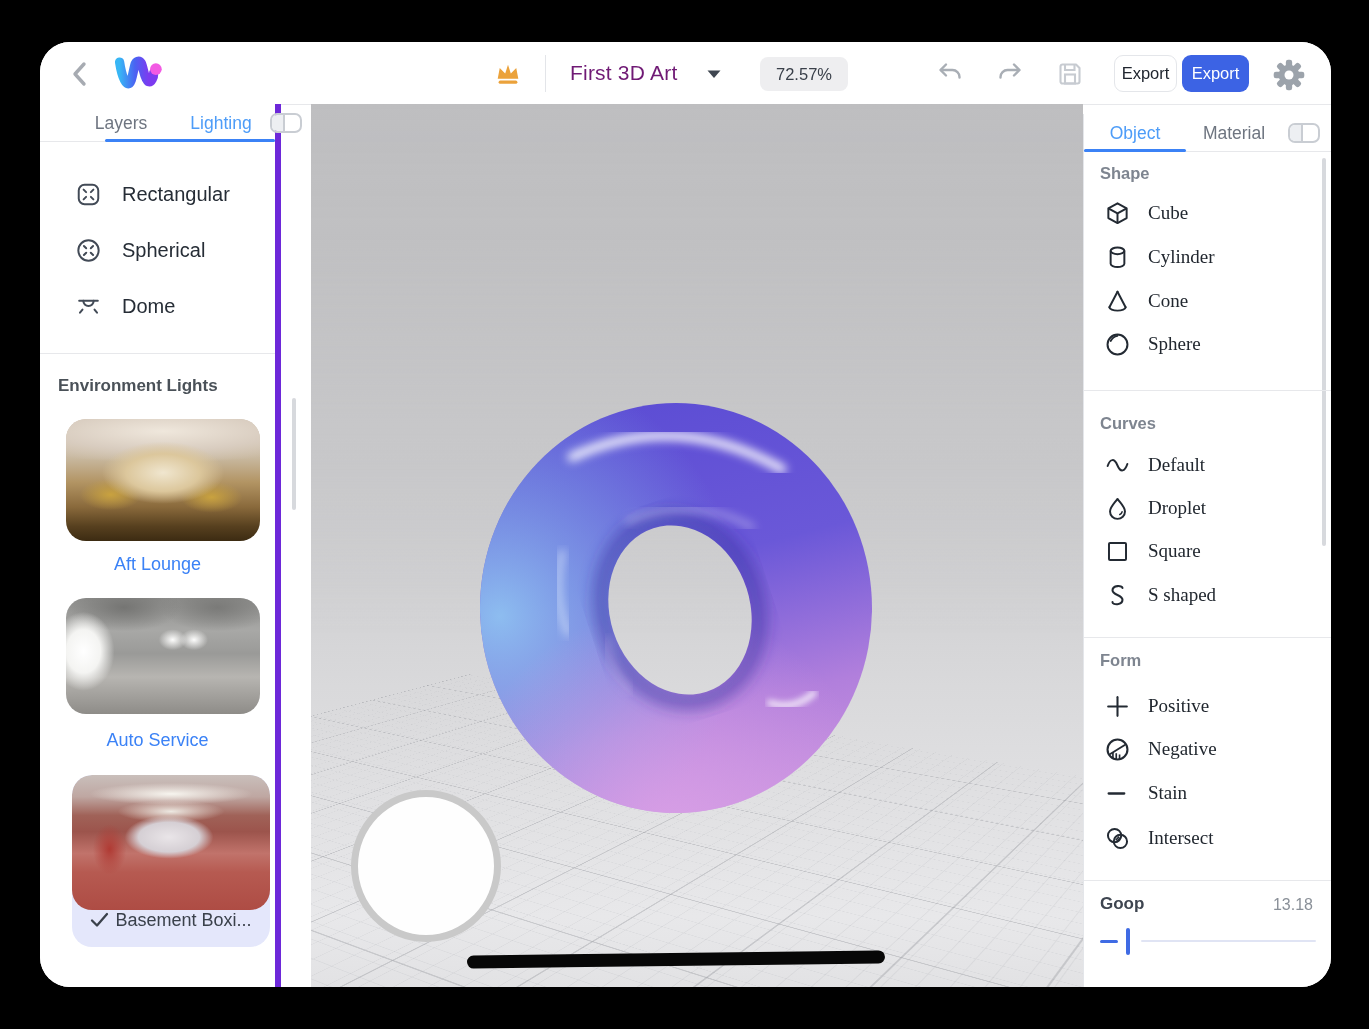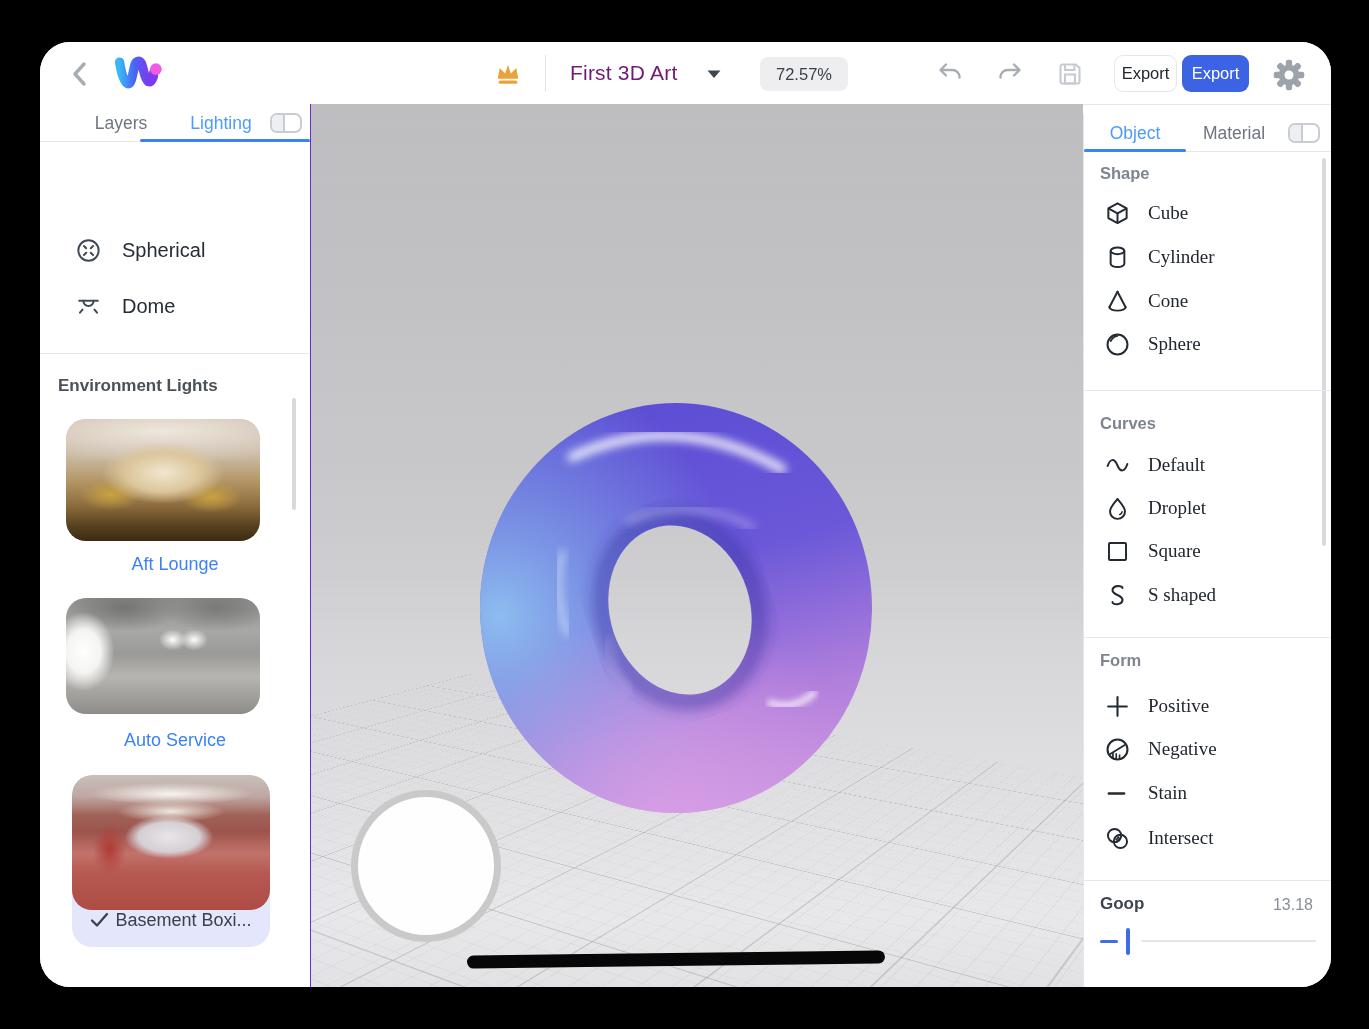--- a/index.html
+++ b/index.html
@@ -24,21 +24,21 @@
   .zoom-badge{position:absolute;left:720px;top:15px;width:88px;height:34px;background:#EEEEF0;border-radius:8px;
     display:flex;align-items:center;justify-content:center;font-size:16.5px;color:#3A404A;}
   .ic-undo{left:895px;top:18px;width:30px;height:28px;}
   .ic-redo{left:955px;top:18px;width:30px;height:28px;}
   .ic-save{left:1015px;top:17px;width:30px;height:30px;}
   .btn{position:absolute;top:13px;height:37px;border-radius:9px;display:flex;align-items:center;justify-content:center;font-size:16.5px;cursor:pointer;box-sizing:border-box;}
   .btn-share{left:1074px;width:63px;background:#fff;border:1px solid #E4E6EA;color:#20262F;}
   .btn-export{left:1142px;width:67px;background:#3C63E4;color:#fff;font-weight:500;}
   .gear{left:1230px;top:14px;width:38px;height:38px;}
   
-  .left-panel{position:absolute;left:0;top:62px;width:271px;bottom:0;background:#fff;border-right:1px solid #6d28d9;box-sizing:border-box;}
+  .left-panel{position:absolute;left:0;top:62px;width:241px;bottom:0;background:#fff;border-right:6px solid #6d28d9;box-sizing:border-box;}
   .right-panel{position:absolute;left:1043px;top:72px;width:248px;bottom:0;background:#fff;border-left:1px solid #E4E6EA;box-sizing:border-box;}
   .tabrow{position:absolute;left:0;top:0;width:100%;height:38px;border-bottom:1px solid #E7E8EB;box-sizing:border-box;}
   .tab{position:absolute;top:0;height:38px;display:flex;align-items:center;justify-content:center;font-size:17.5px;color:#6E7580;cursor:pointer;}
   .tab.active{color:#4D9CF8;}
   .tab-underline{position:absolute;bottom:-1px;height:3px;background:#3B82F6;border-radius:2px;}
   .panel-toggle{position:absolute;top:9px;width:32px;height:20px;border:2px solid #C9CDD3;border-radius:7px;box-sizing:border-box;overflow:hidden;}
   .panel-toggle::before{content:"";position:absolute;left:0;top:0;bottom:0;width:40%;background:#EDEFF2;border-right:2px solid #C9CDD3;}
   .lp-row{position:absolute;left:35px;height:44px;display:flex;align-items:center;cursor:pointer;}
   .lp-row .lbl{margin-left:20px;font-size:20px;color:#262D36;}
   .hr{position:absolute;left:0;width:100%;height:1px;background:#E7E8EB;}
@@ -169,20 +169,32 @@
   </div>
 
   <div class="left-panel">
     <div class="tabrow">
       <div class="tab" style="left:26px;width:110px;">Layers</div>
       <div class="tab active" style="left:136px;width:90px;">Lighting</div>
       <div class="panel-toggle" style="left:230px;"></div>
       <div class="tab-underline" style="right:0;width:170px;"></div>
     </div>
 
+    <div class="lp-row" style="top:68px;">
+      <svg width="27" height="27" viewBox="0 0 26 26">
+        <rect x="3.6" y="3.6" width="18.8" height="18.8" rx="5.6" fill="none" stroke="#424A56" stroke-width="1.9"></rect>
+        <g stroke="#424A56" stroke-width="1.9" stroke-linecap="round">
+          <line x1="8.3" y1="8.3" x2="10.7" y2="10.7"></line>
+            <line x1="17.7" y1="8.3" x2="15.3" y2="10.7"></line>
+          <line x1="8.3" y1="17.7" x2="10.7" y2="15.3"></line>
+            <line x1="17.7" y1="17.7" x2="15.3" y2="15.3"></line>
+        </g>
+      </svg>
+      <span class="lbl">Rectangular</span>
+    </div>
     <div class="lp-row" style="top:124px;">
       <svg width="27" height="27" viewBox="0 0 26 26">
         <circle cx="13" cy="13" r="9.8" fill="none" stroke="#424A56" stroke-width="1.9"></circle>
         <g stroke="#424A56" stroke-width="1.9" stroke-linecap="round">
           <line x1="8.6" y1="8.6" x2="10.8" y2="10.8"></line>
             <line x1="17.4" y1="8.6" x2="15.2" y2="10.8"></line>
           <line x1="8.6" y1="17.4" x2="10.8" y2="15.2"></line>
             <line x1="17.4" y1="17.4" x2="15.2" y2="15.2"></line>
         </g>
       </svg>

